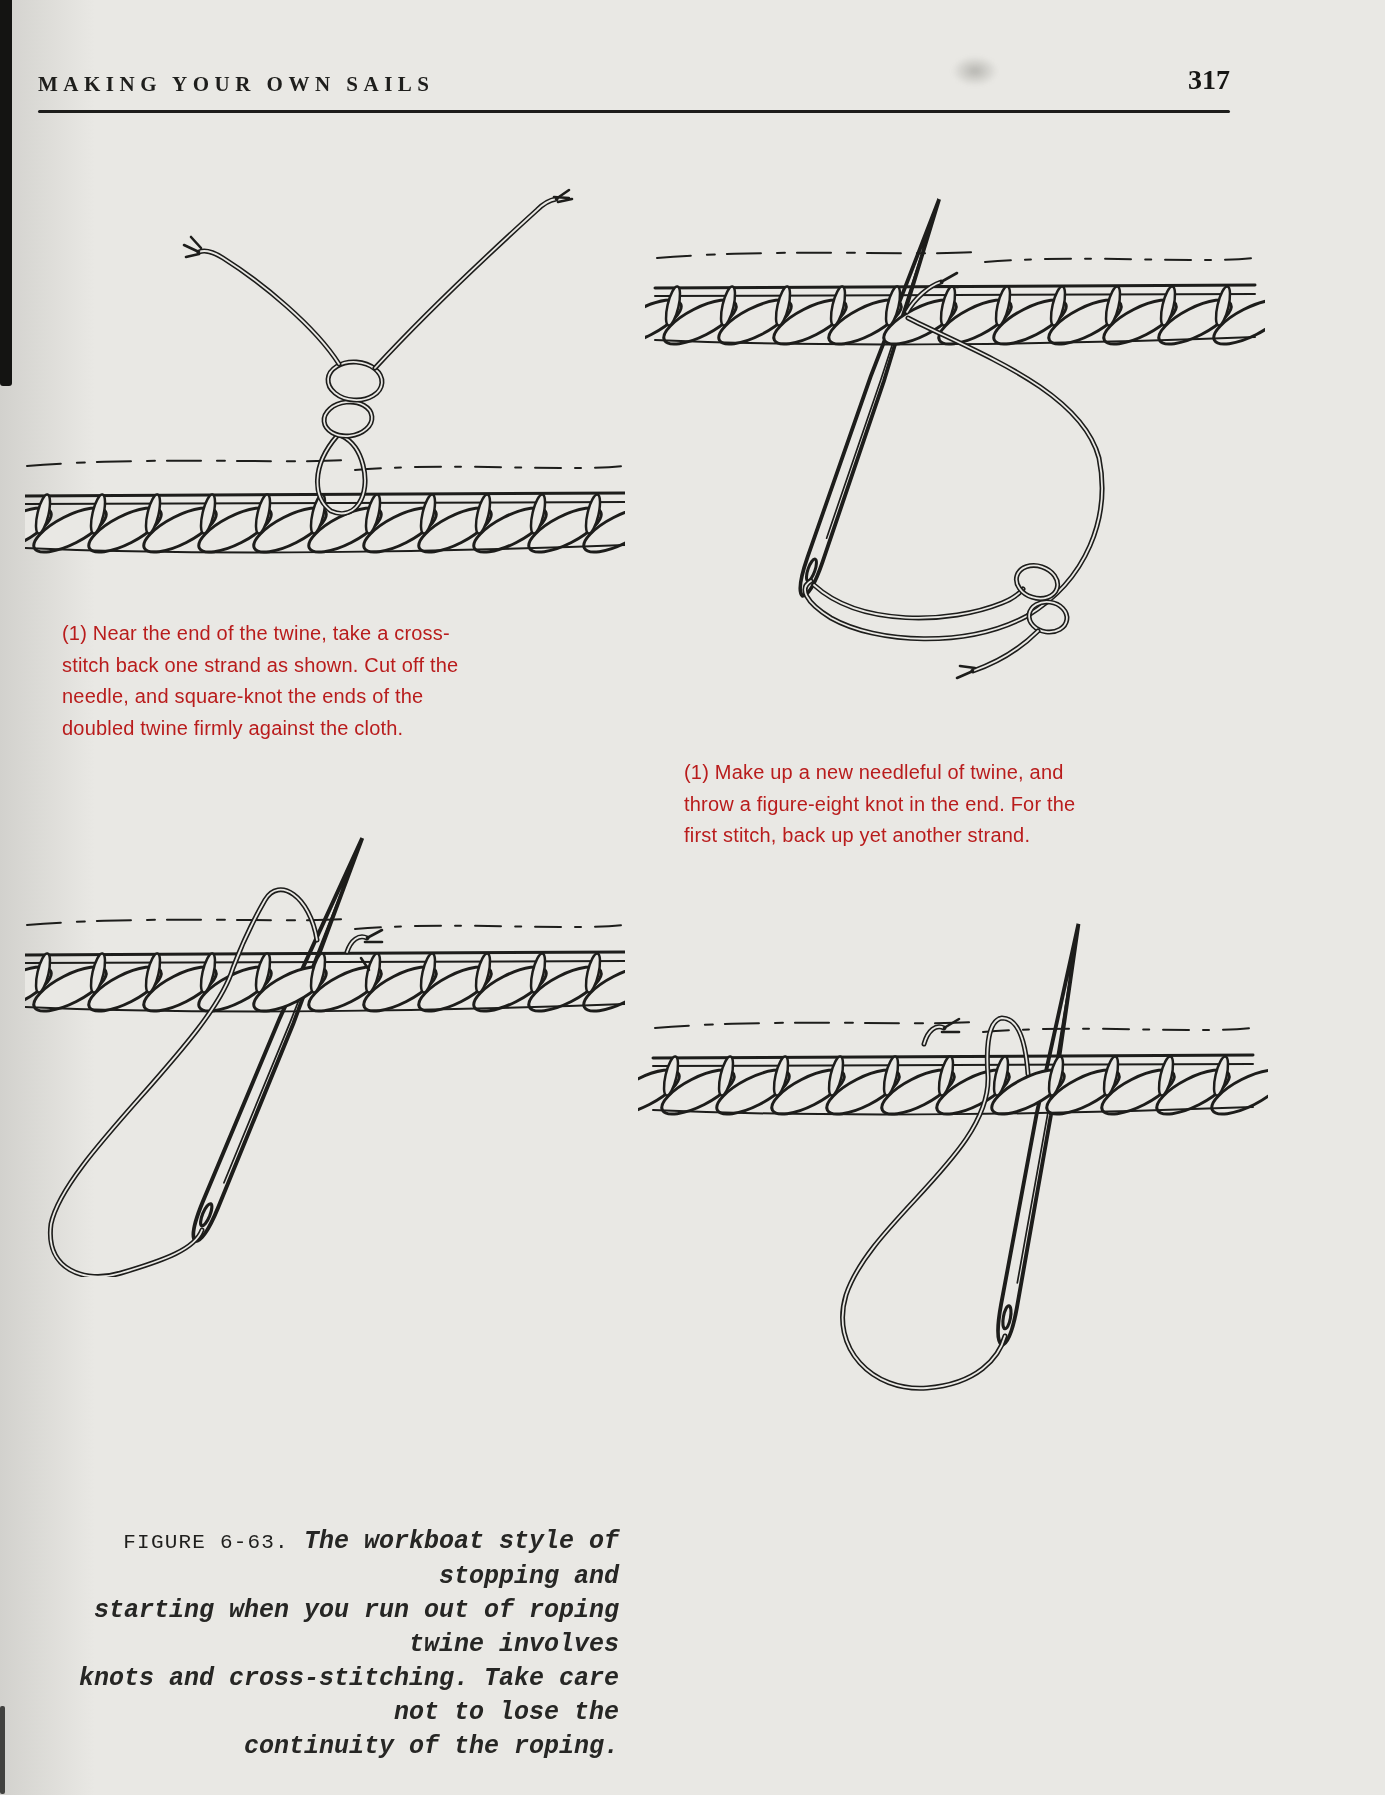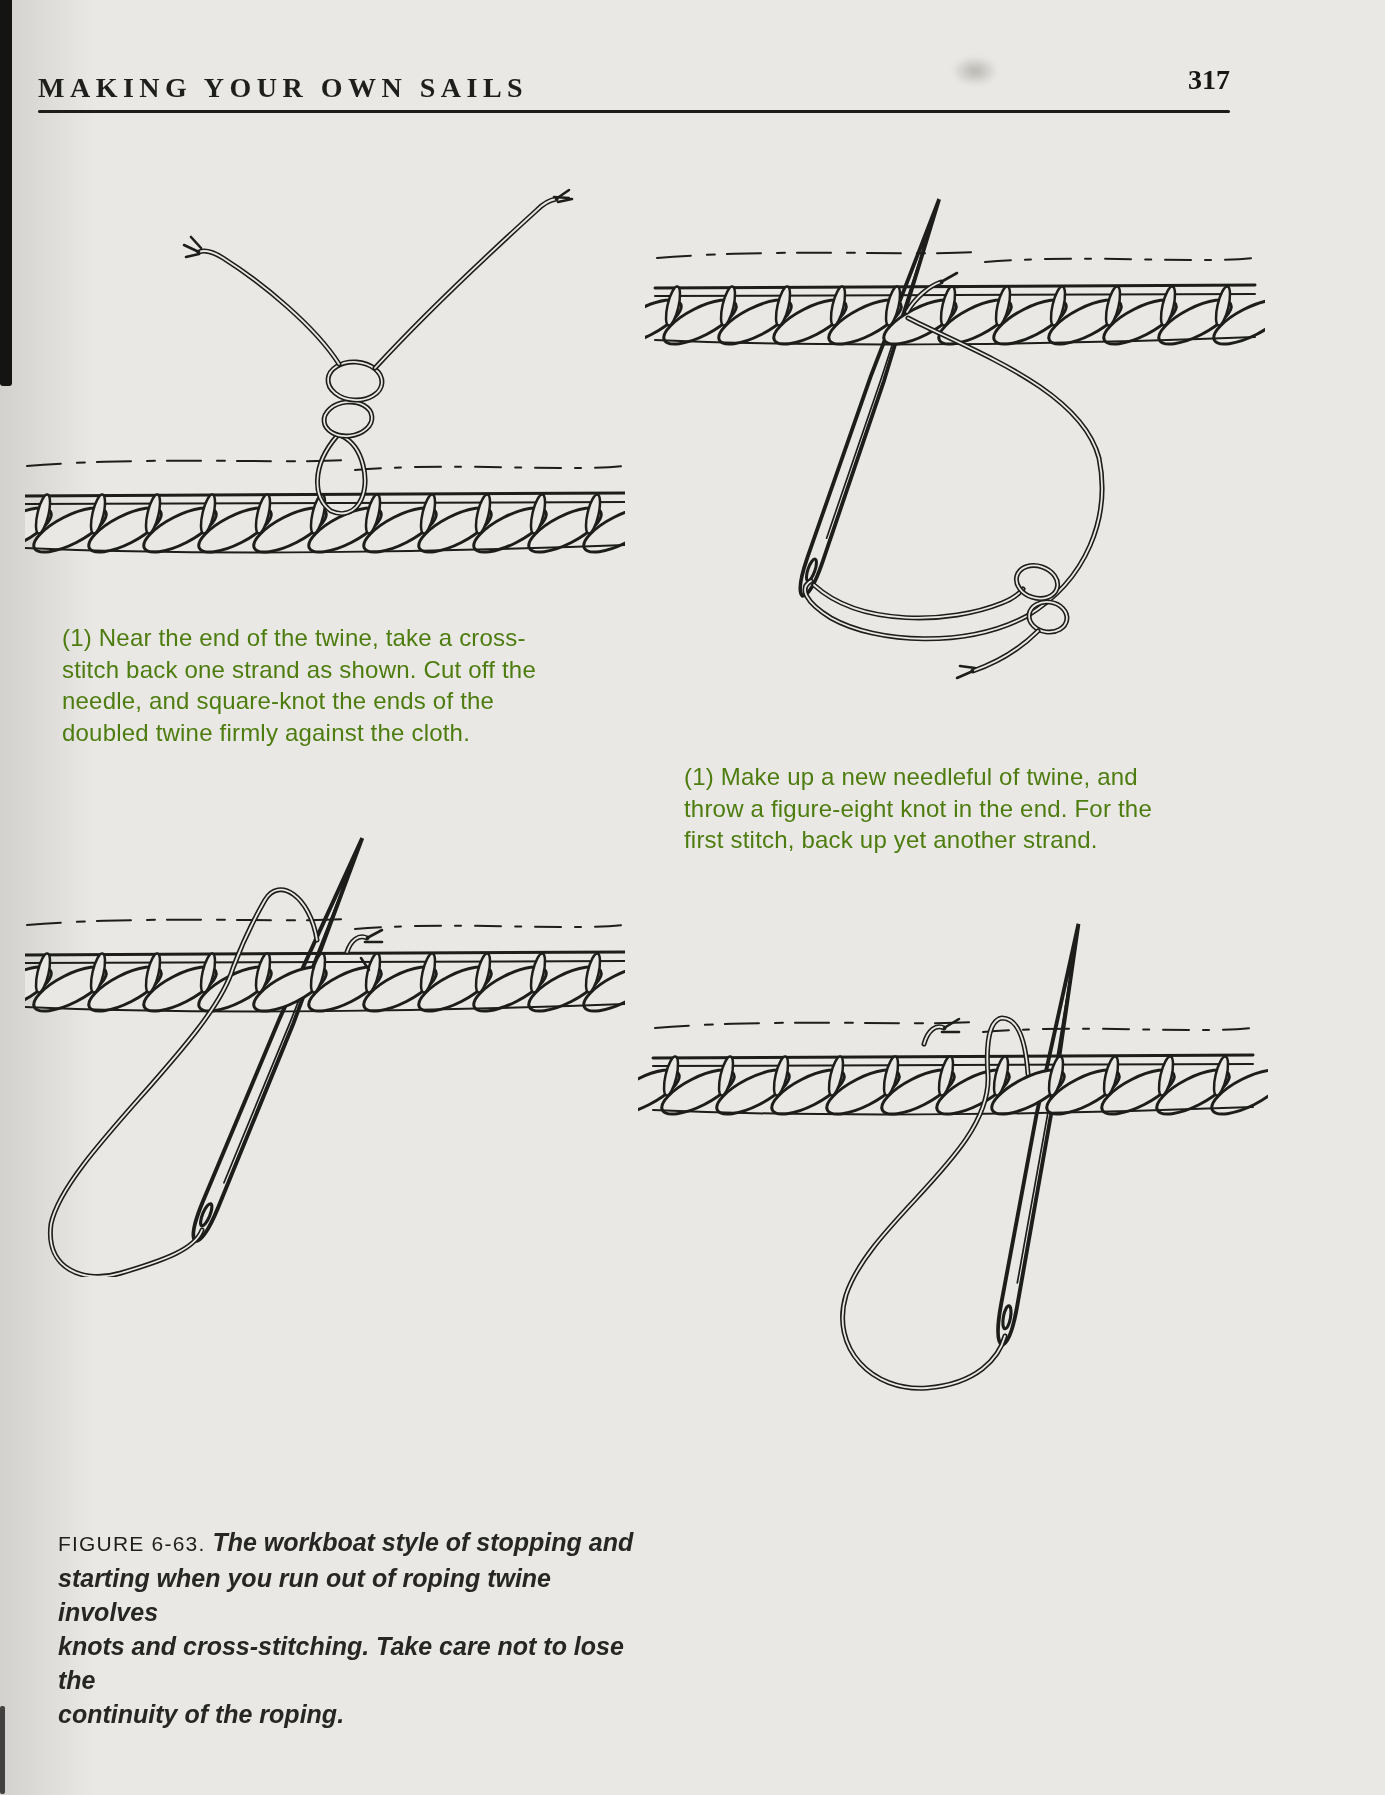--- a/index.html
+++ b/index.html
@@ -14,41 +14,41 @@
     background:linear-gradient(to right, rgba(90,90,85,.16), rgba(90,90,85,0));
     pointer-events:none;
   }
   
   .gutter-top{position:absolute;left:0;top:0;width:12px;height:386px;background:#141412;border-radius:0 0 3px 3px;}
   .gutter-bottom{position:absolute;left:0;top:1706px;width:5px;height:88px;background:#1d1d1b;opacity:.8;border-radius:2px;}
   .smudge{position:absolute;left:952px;top:56px;width:46px;height:30px;border-radius:50%;
     background:radial-gradient(closest-side, rgba(120,120,114,.45), rgba(120,120,114,0));filter:blur(2px);}
   
   .hdr-title{position:absolute;left:38px;top:72px;
-    font-family:"Liberation Serif", serif;font-size:28px;font-weight:700;
+    font-family:"Liberation Serif", serif;font-size:21px;font-weight:700;
     letter-spacing:5.5px;color:#1e1e1c;}
   .hdr-num{position:absolute;right:155px;top:64px;
     font-family:"Liberation Serif", serif;font-size:28px;font-weight:700;color:#161614;}
   .hdr-rule{position:absolute;left:38px;top:110px;width:1192px;height:3px;background:#1d1d1b;border-radius:2px;}
   
   .illus{position:absolute;}
   .i1{left:25px;top:168px;width:600px;height:420px;}
   .i2{left:645px;top:172px;width:620px;height:558px;}
   .i3{left:25px;top:812px;width:600px;height:465px;}
   .i4{left:638px;top:898px;width:630px;height:560px;}
   
-  .step{position:absolute;white-space:pre-line;color:#4d7c0f;
-    font-size:24px;line-height:31.5px;letter-spacing:.2px;}
+  .step{position:absolute;white-space:pre-line;color:#b91c1c;
+    font-size:20px;line-height:31.5px;letter-spacing:.2px;}
   .s1{left:62px;top:598px;width:540px;}
   .s2{left:684px;top:737px;width:560px;}
   .s3{left:62px;top:1310px;width:560px;}
   .s4{left:684px;top:1470px;width:545px;}
   
-  .caption{position:absolute;left:58px;top:1500px;width:585px;white-space:pre-line;
-    font-family:Liberation Sans, sans-serif;color:#262624;font-size:25px;line-height:34px;}
+  .caption{position:absolute;left:34px;top:1500px;width:585px;white-space:pre-line;
+    font-family:Liberation Mono, monospace;color:#262624;font-size:25px;line-height:34px;text-align:right;}
   .cap-label{font-style:normal;font-size:21px;letter-spacing:1.2px;color:#1f1f1d;}
   .cap-body{font-style:italic;font-weight:600;}
   
   .ink{stroke:#1d1d1b;fill:none;stroke-linecap:round;}
   .t1{stroke-width:1.1}.t2{stroke-width:2}.t25{stroke-width:2.5}.t3{stroke-width:3}
   .paperfill{fill:#e9e8e4;}
   .twine-o{stroke:#1d1d1b;stroke-width:5;fill:none;stroke-linecap:round;}
   .twine-i{stroke:#e9e8e4;stroke-width:1.8;fill:none;stroke-linecap:round;}
   .fray{stroke:#1d1d1b;stroke-width:2.6;fill:none;stroke-linecap:round;}
   svg{display:block;}

